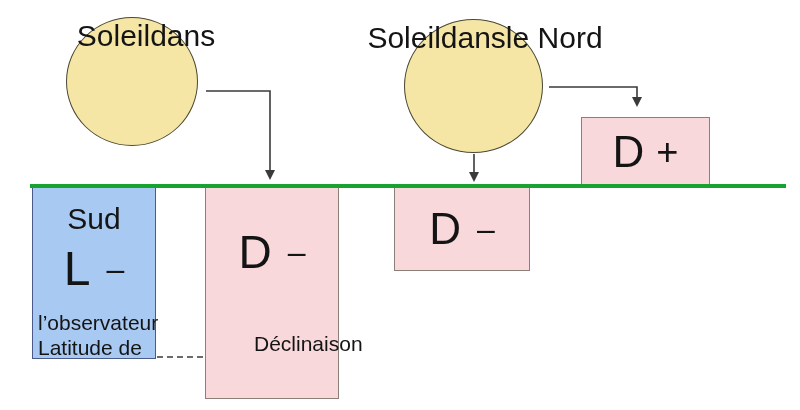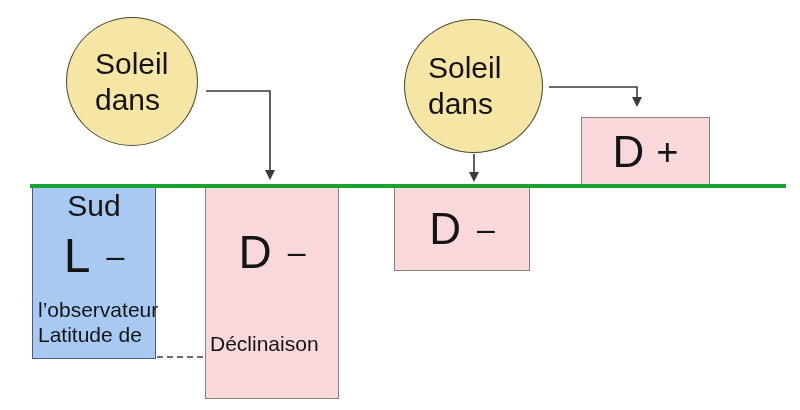--- a/index.html
+++ b/index.html
@@ -20,68 +20,69 @@
   }
   
   .horizon{
     position:absolute;left:30px;top:184px;width:756px;height:4px;
     background:var(--horizon-green);z-index:6;
   }
   
   .sun{
     position:absolute;border-radius:50%;
     background:var(--circle-fill);border:1.5px solid var(--circle-border);
-    display:flex;flex-direction:column;justify-content:center;
+    display:flex;justify-content:center;
     box-sizing:border-box;z-index:4;
   }
   .sun span{display:block;font-size:30px;line-height:36px;white-space:nowrap;}
   #sun-south{left:66px;top:17px;width:132px;height:129px;padding-left:28px;}
   #sun-north{left:404px;top:19px;width:139px;height:134px;padding-left:23px;}
   
   .box{
     position:absolute;box-sizing:border-box;z-index:3;
     display:flex;flex-direction:column;align-items:center;
   }
   .pink{background:var(--pink-fill);border:1px solid var(--pink-border);}
   .blue{background:var(--blue-fill);border:1px solid var(--blue-border);}
   #box-lat{left:32px;top:186px;width:124px;height:173px;}
   #box-decl{left:205px;top:186px;width:134px;height:213px;}
   #box-dminus{left:394px;top:186px;width:136px;height:85px;justify-content:center;}
   #box-dplus{left:581px;top:117px;width:129px;height:70px;justify-content:center;}
-  .region-title{font-size:30px;line-height:32px;margin-top:3px;}
+  .region-title{font-size:30px;line-height:32px;margin-top:16px;}
   .symbol-row{display:flex;align-items:center;}
   .symbol{font-size:46px;line-height:46px;}
   .sign{font-size:32px;line-height:32px;margin-left:16px;}
   #box-lat .symbol-row{margin-top:10px;}
   #box-lat .symbol{font-size:48px;line-height:48px;}
   #box-decl .symbol-row{margin-top:42px;}
   #box-dminus .symbol,#box-dplus .symbol{font-size:44px;line-height:44px;}
   #box-dplus .sign{font-size:38px;margin-left:12px;}
   .caption{
     align-self:flex-start;font-size:21px;line-height:25px;
     padding-left:5px;white-space:nowrap;
   }
   #box-lat .caption{margin-top:17px;}
-  #box-decl .caption{margin-top:56px;padding-left:4px;}
+  #box-decl .caption{margin-top:56px;padding-left:19px;margin-left:29px;}
   
   #arrows{position:absolute;left:0;top:0;width:800px;height:410px;z-index:7;pointer-events:none;}
 </style>
 </head>
 <body>
 
 <div id="canvas">
 
   <div class="sun" id="sun-south">
     <span>Soleil</span>
     <span>dans</span>
   </div>
 
   <div class="sun" id="sun-north">
     <span>Soleil</span>
     <span>dans</span>
+    <span>le Nord</span>
   </div>
 
   <div class="box blue" id="box-lat">
     <div class="region-title">Sud</div>
     <div class="symbol-row">
       <span class="symbol">L</span>
       <span class="sign">–</span>
     </div>
     <div class="caption">
       <div>l’observateur</div>

